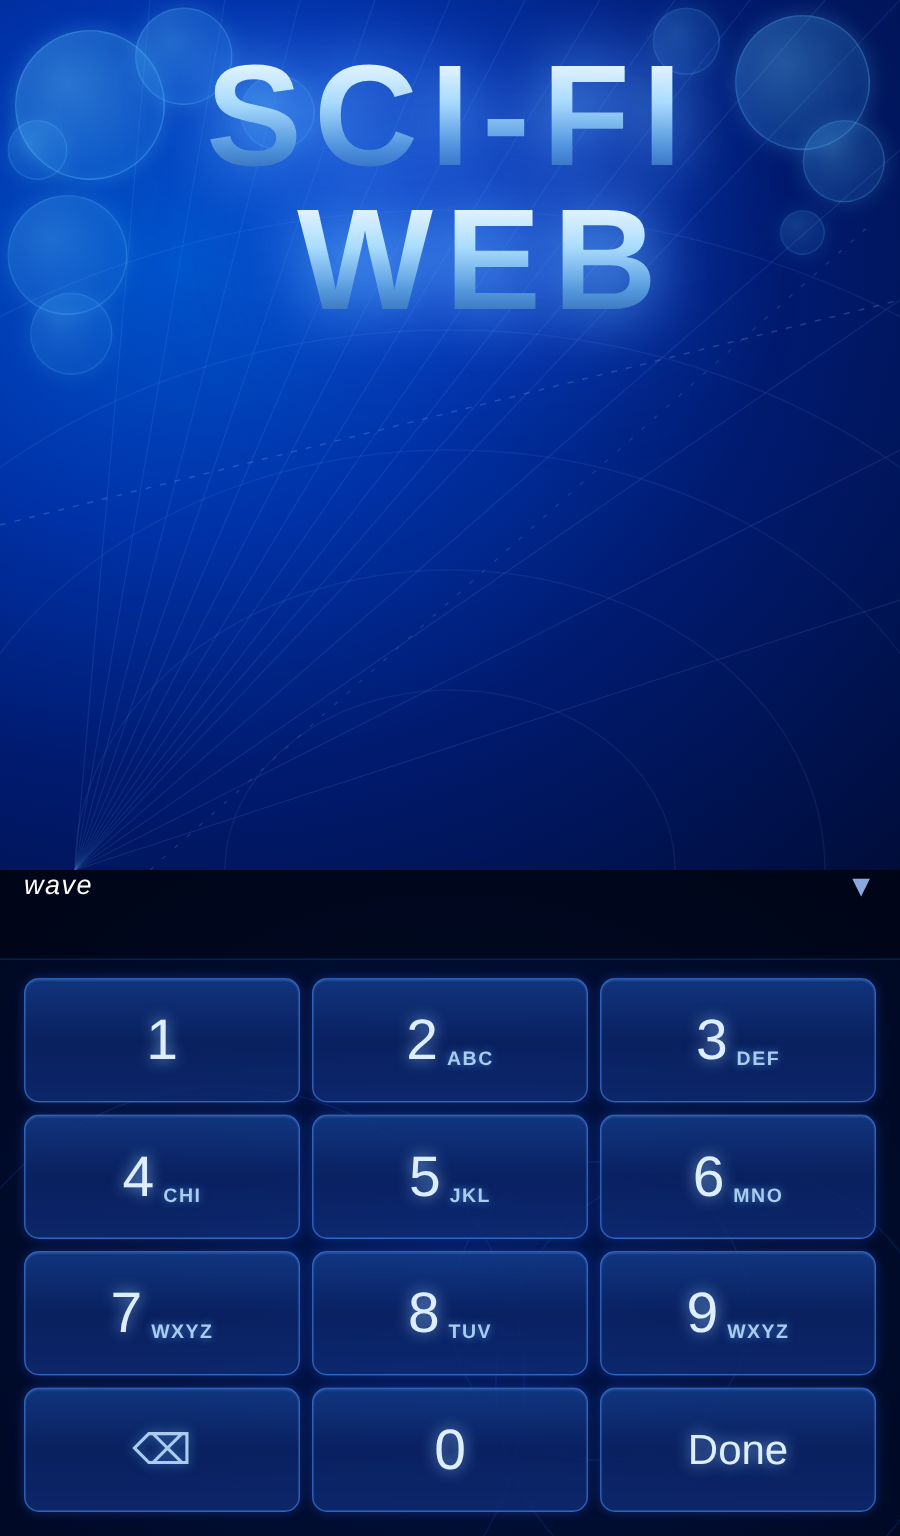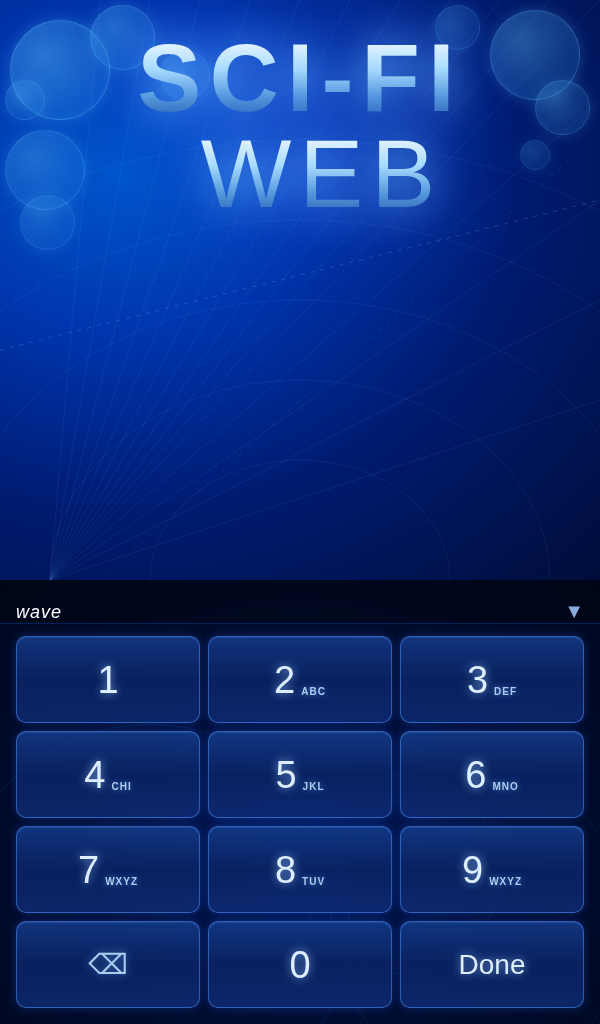--- a/index.html
+++ b/index.html
@@ -79,25 +79,25 @@
       background: radial-gradient(ellipse at 50% 60%, #001a5e 0%, #000d30 50%, #000820 100%);
       position: relative;
       overflow: hidden;
       display: flex;
       flex-direction: column;
     }
 
     
     #wave-bar {
       width: 100%;
-      height: 44px;
+      height: 60px;
       background: rgba(0,0,0,0.3);
       border-bottom: 1px solid rgba(0,80,180,0.4);
       display: flex;
-      align-items: flex-end;
+      align-items: flex-start;
       justify-content: space-between;
       padding: 0 16px;
     }
 
     #wave-label {
       color: #ffffff;
       font-size: 18px;
       font-style: italic;
       font-weight: 400;
       letter-spacing: 1px;
@@ -134,21 +134,21 @@
     .key-number {
       color: #ddeeff;
       font-size: 38px;
       font-weight: 300;
       line-height: 1;
       text-shadow: 0 0 10px rgba(150,200,255,0.8);
     }
 
     .key-letters {
       color: #aaccee;
-      font-size: 10px;
+      font-size: 13px;
       font-weight: 600;
       letter-spacing: 1px;
       margin-left: 6px;
       text-shadow: 0 0 6px rgba(100,180,255,0.6);
       align-self: center;
       margin-top: 23px;
     }
 
     .key-content {
       display: flex;
@@ -229,21 +229,21 @@
     <div class="bubble" style="width:80px;height:80px;top:130px;left:5px;opacity:0.5;"></div>
     <div class="bubble" style="width:55px;height:55px;top:195px;left:20px;opacity:0.4;"></div>
     <div class="bubble" style="width:40px;height:40px;top:80px;left:5px;opacity:0.45;"></div>
     <div class="bubble" style="width:90px;height:90px;top:10px;right:20px;opacity:0.6;"></div>
     <div class="bubble" style="width:55px;height:55px;top:80px;right:10px;opacity:0.5;"></div>
     <div class="bubble" style="width:45px;height:45px;top:5px;right:120px;opacity:0.4;"></div>
     <div class="bubble" style="width:30px;height:30px;top:140px;right:50px;opacity:0.35;"></div>
 
     <div id="title">
       <div id="title-text">SCI-FI</div>
-      <div id="title-text" style="font-size:96px;font-weight:400;line-height:1.0;color:transparent;background:linear-gradient(180deg,#ffffff 0%,#aaddff 40%,#5599dd 70%,#2255aa 100%);-webkit-background-clip:text;background-clip:text;filter:drop-shadow(0 0 20px rgba(100,180,255,0.9)) drop-shadow(0 0 40px rgba(50,100,255,0.7));letter-spacing:8px;padding-left:44px;">WEB</div>
+      <div id="title-text" style="font-size:96px;font-weight:700;line-height:1.0;color:transparent;background:linear-gradient(180deg,#ffffff 0%,#aaddff 40%,#5599dd 70%,#2255aa 100%);-webkit-background-clip:text;background-clip:text;filter:drop-shadow(0 0 20px rgba(100,180,255,0.9)) drop-shadow(0 0 40px rgba(50,100,255,0.7));letter-spacing:8px;padding-left:44px;">WEB</div>
     </div>
 
   </div>
 
   <div id="bottom-area">
 
     <div class="bg-circle" style="width:400px;height:400px;bottom:-100px;left:-50px;"></div>
     <div class="bg-circle" style="width:300px;height:300px;bottom:-50px;right:-30px;"></div>
     <div class="bg-circle" style="width:200px;height:200px;bottom:50px;right:100px;"></div>
 

